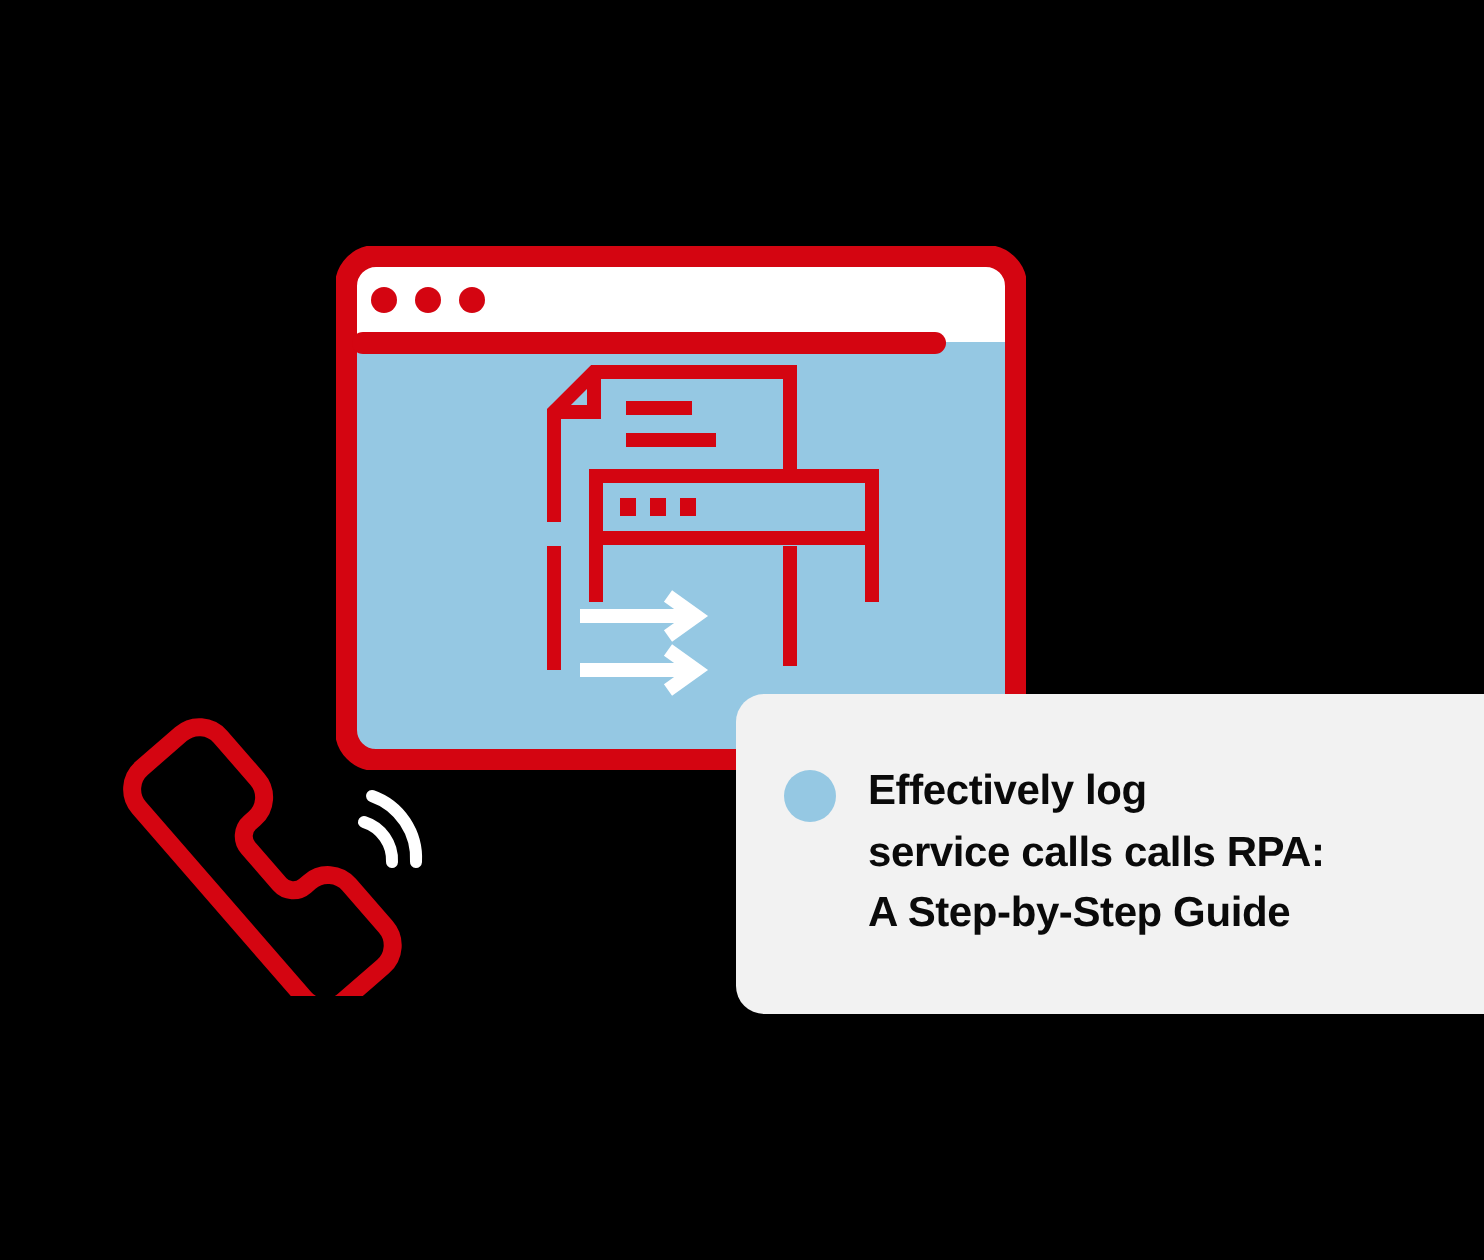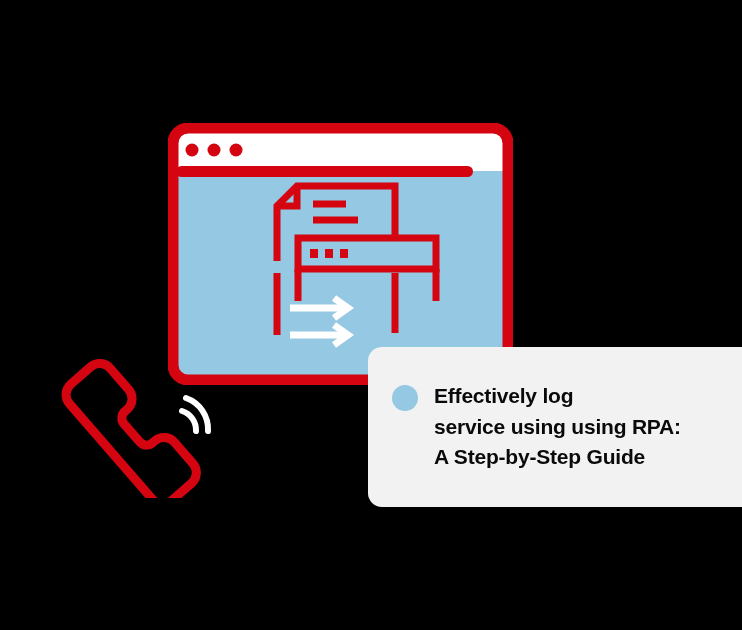--- a/index.html
+++ b/index.html
@@ -164,17 +164,17 @@
       <g fill="none" stroke="#FFFFFF" stroke-width="6" stroke-linecap="round">
         <path d="M124 73 a20 20 0 0 1 14 20"></path>
         <path d="M128 60 a33 33 0 0 1 22 33"></path>
       </g>
     </svg>
   </div>
 
   <div class="title-card">
     <span class="card-bullet"></span>
     <h2 class="card-title">Effectively log
-service using using RPA:
+service calls calls RPA:
 A Step-by-Step Guide</h2>
   </div>
 
 </div>
 
 </body></html>

